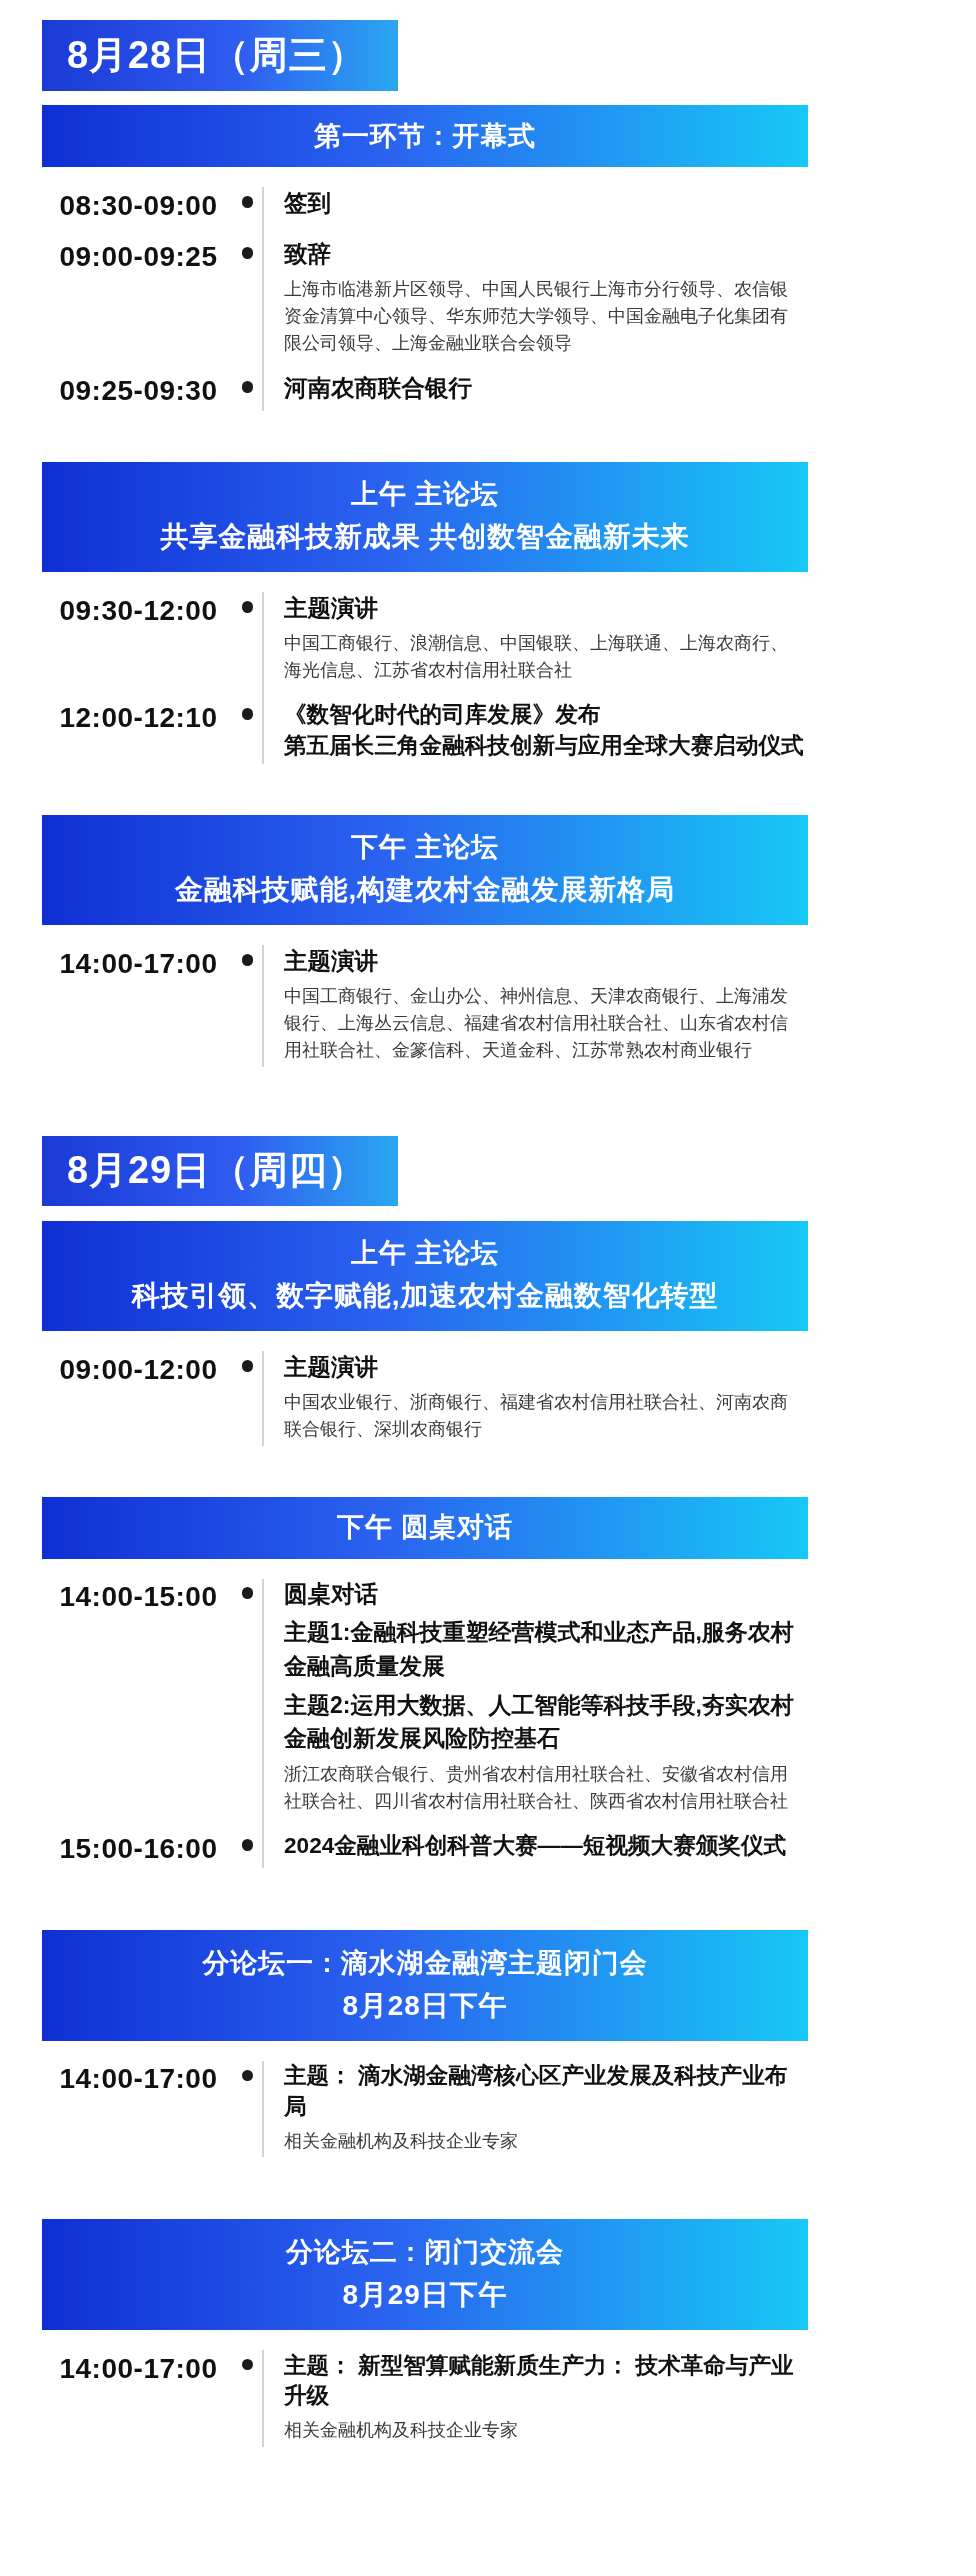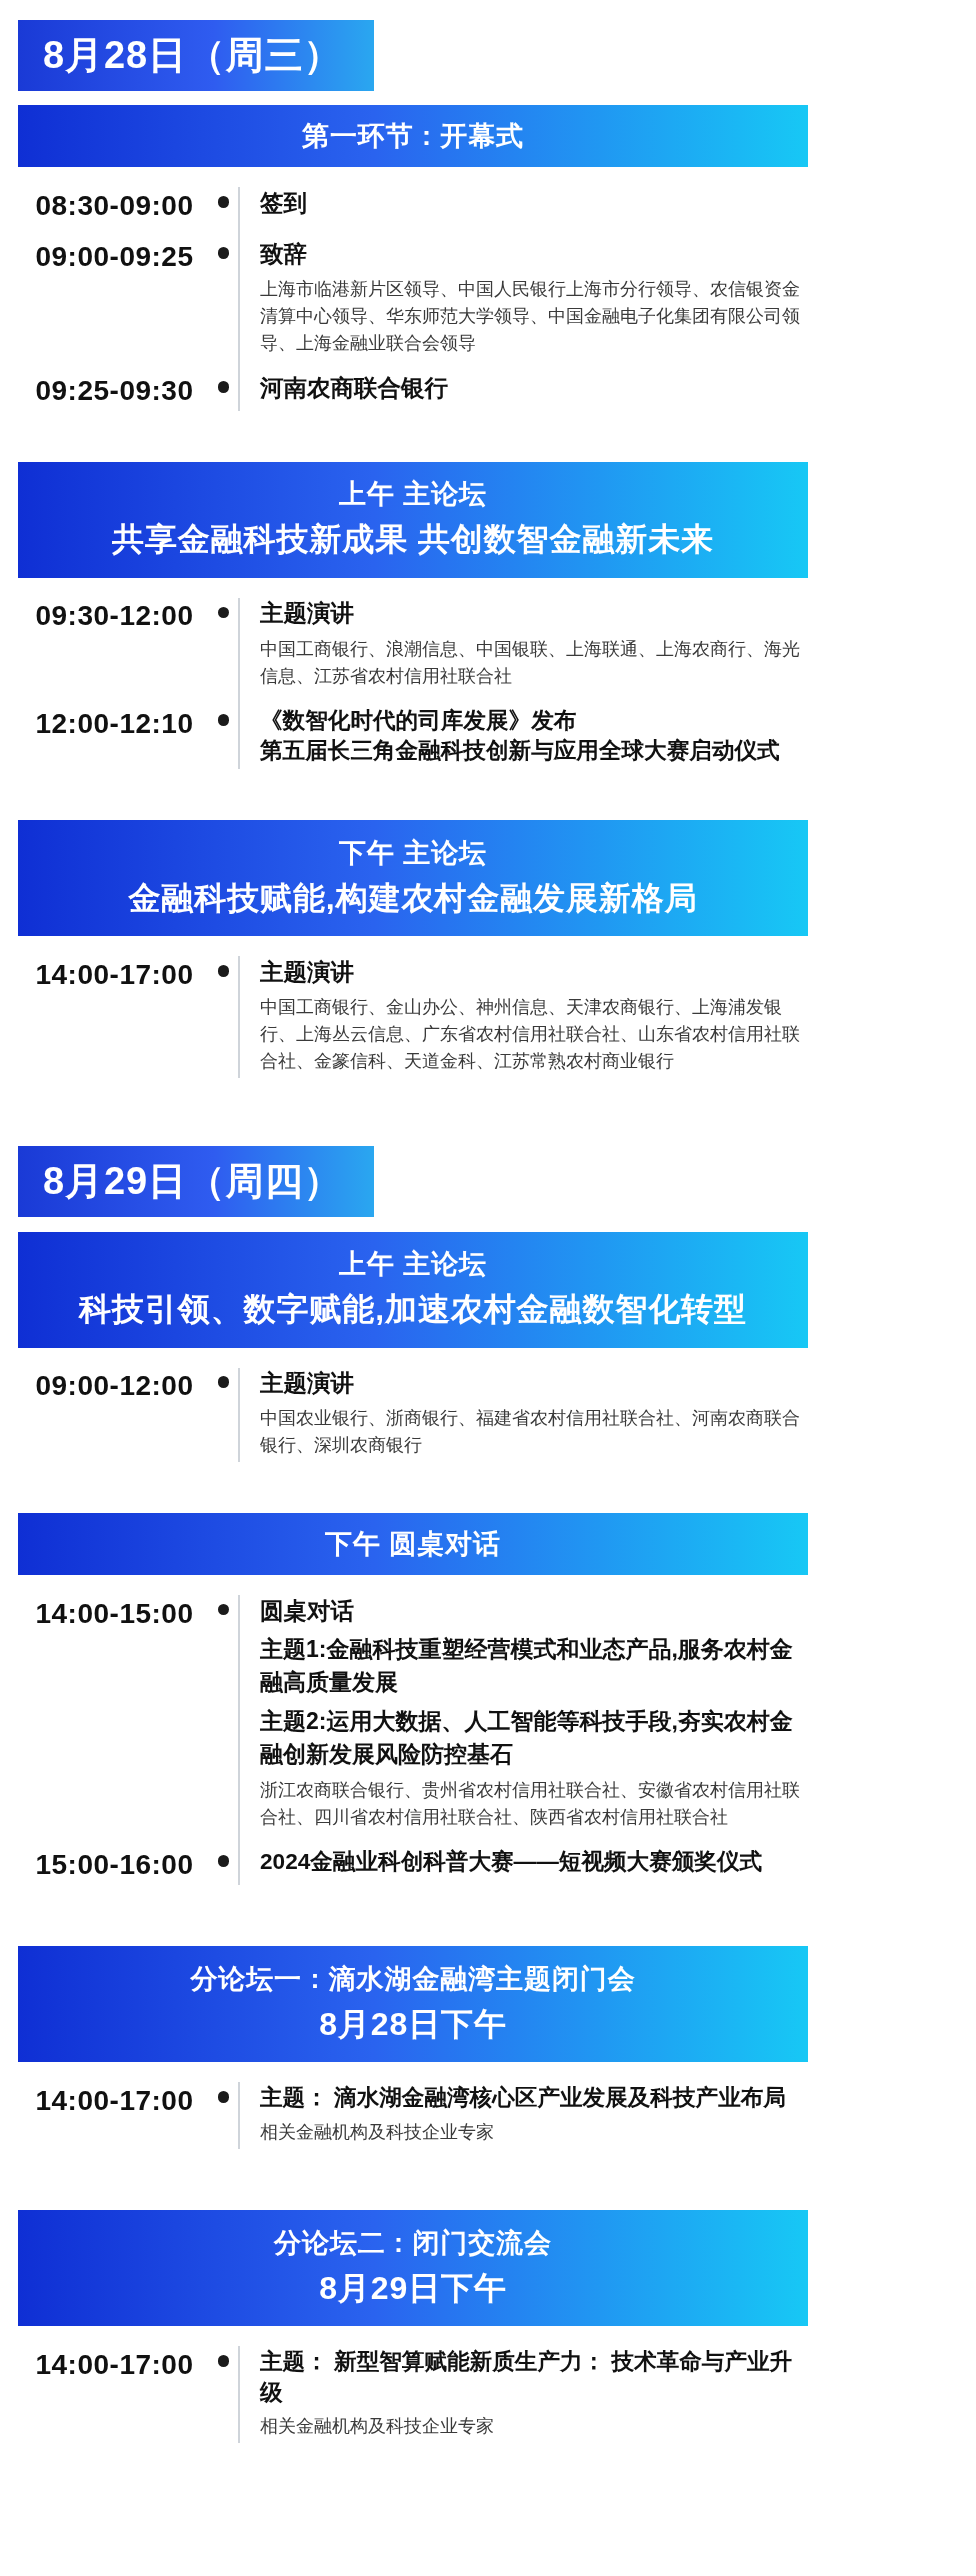--- a/index.html
+++ b/index.html
@@ -11,21 +11,21 @@
     width: 977px;
     min-height: 2576px;
     font-family: "Liberation Sans", "DejaVu Sans", sans-serif;
     color: #111;
     -webkit-font-smoothing: antialiased;
   }
   .page {
     width: 841px;
     min-height: 2576px;
     box-sizing: border-box;
-    padding: 20px 33px 36px 18px;
+    padding: 20px 33px 36px 42px;
     background: #fff;
     position: relative;
   }
 
   
   .day-head {
     display: inline-block;
     background: linear-gradient(90deg, #1a3ad6 0%, #2f5cf0 55%, #2aa7f0 100%);
     color: #ffffff;
     font-size: 38px;
@@ -42,21 +42,21 @@
     background: linear-gradient(90deg, #0f2fd4 0%, #2a63ef 45%, #17c8f5 100%);
     color: #fff;
     text-align: center;
     padding: 12.7px 9px;
     font-size: 27px;
     font-weight: bold;
     letter-spacing: 0.9px;
     line-height: 1.35;
   }
   .banner .line1 { display: block; }
-  .banner .line2 { display: block; font-size: 32px; margin-top: 5.4px; }
+  .banner .line2 { display: block; font-size: 28px; margin-top: 5.4px; }
   .banner.tall { padding: 14.5px 9px 16.3px 9px; }
 
   
   .timeline {
     position: relative;
     padding: 12.7px 0 9px 0;
     margin: 0 0 5.4px 0;
   }
   .timeline:before {
     content: "";
@@ -209,21 +209,21 @@
     <span class="line2">金融科技赋能,构建农村金融发展新格局</span>
   </div>
   <div class="timeline">
     <div class="row">
       <div class="time">14:00-17:00</div>
       <div class="dot-wrap">
           <span class="dot"></span>
         </div>
       <div class="content">
         <div class="title">主题演讲</div>
-        <div class="sub">中国工商银行、金山办公、神州信息、天津农商银行、上海浦发银行、上海丛云信息、广东省农村信用社联合社、山东省农村信用社联合社、金篆信科、天道金科、江苏常熟农村商业银行</div>
+        <div class="sub">中国工商银行、金山办公、神州信息、天津农商银行、上海浦发银行、上海丛云信息、福建省农村信用社联合社、山东省农村信用社联合社、金篆信科、天道金科、江苏常熟农村商业银行</div>
       </div>
     </div>
   </div>
 
   
   <div class="day-head second">8月29日（周四）</div>
 
   
   <div class="banner tall">
     <span class="line1">上午 主论坛</span>

